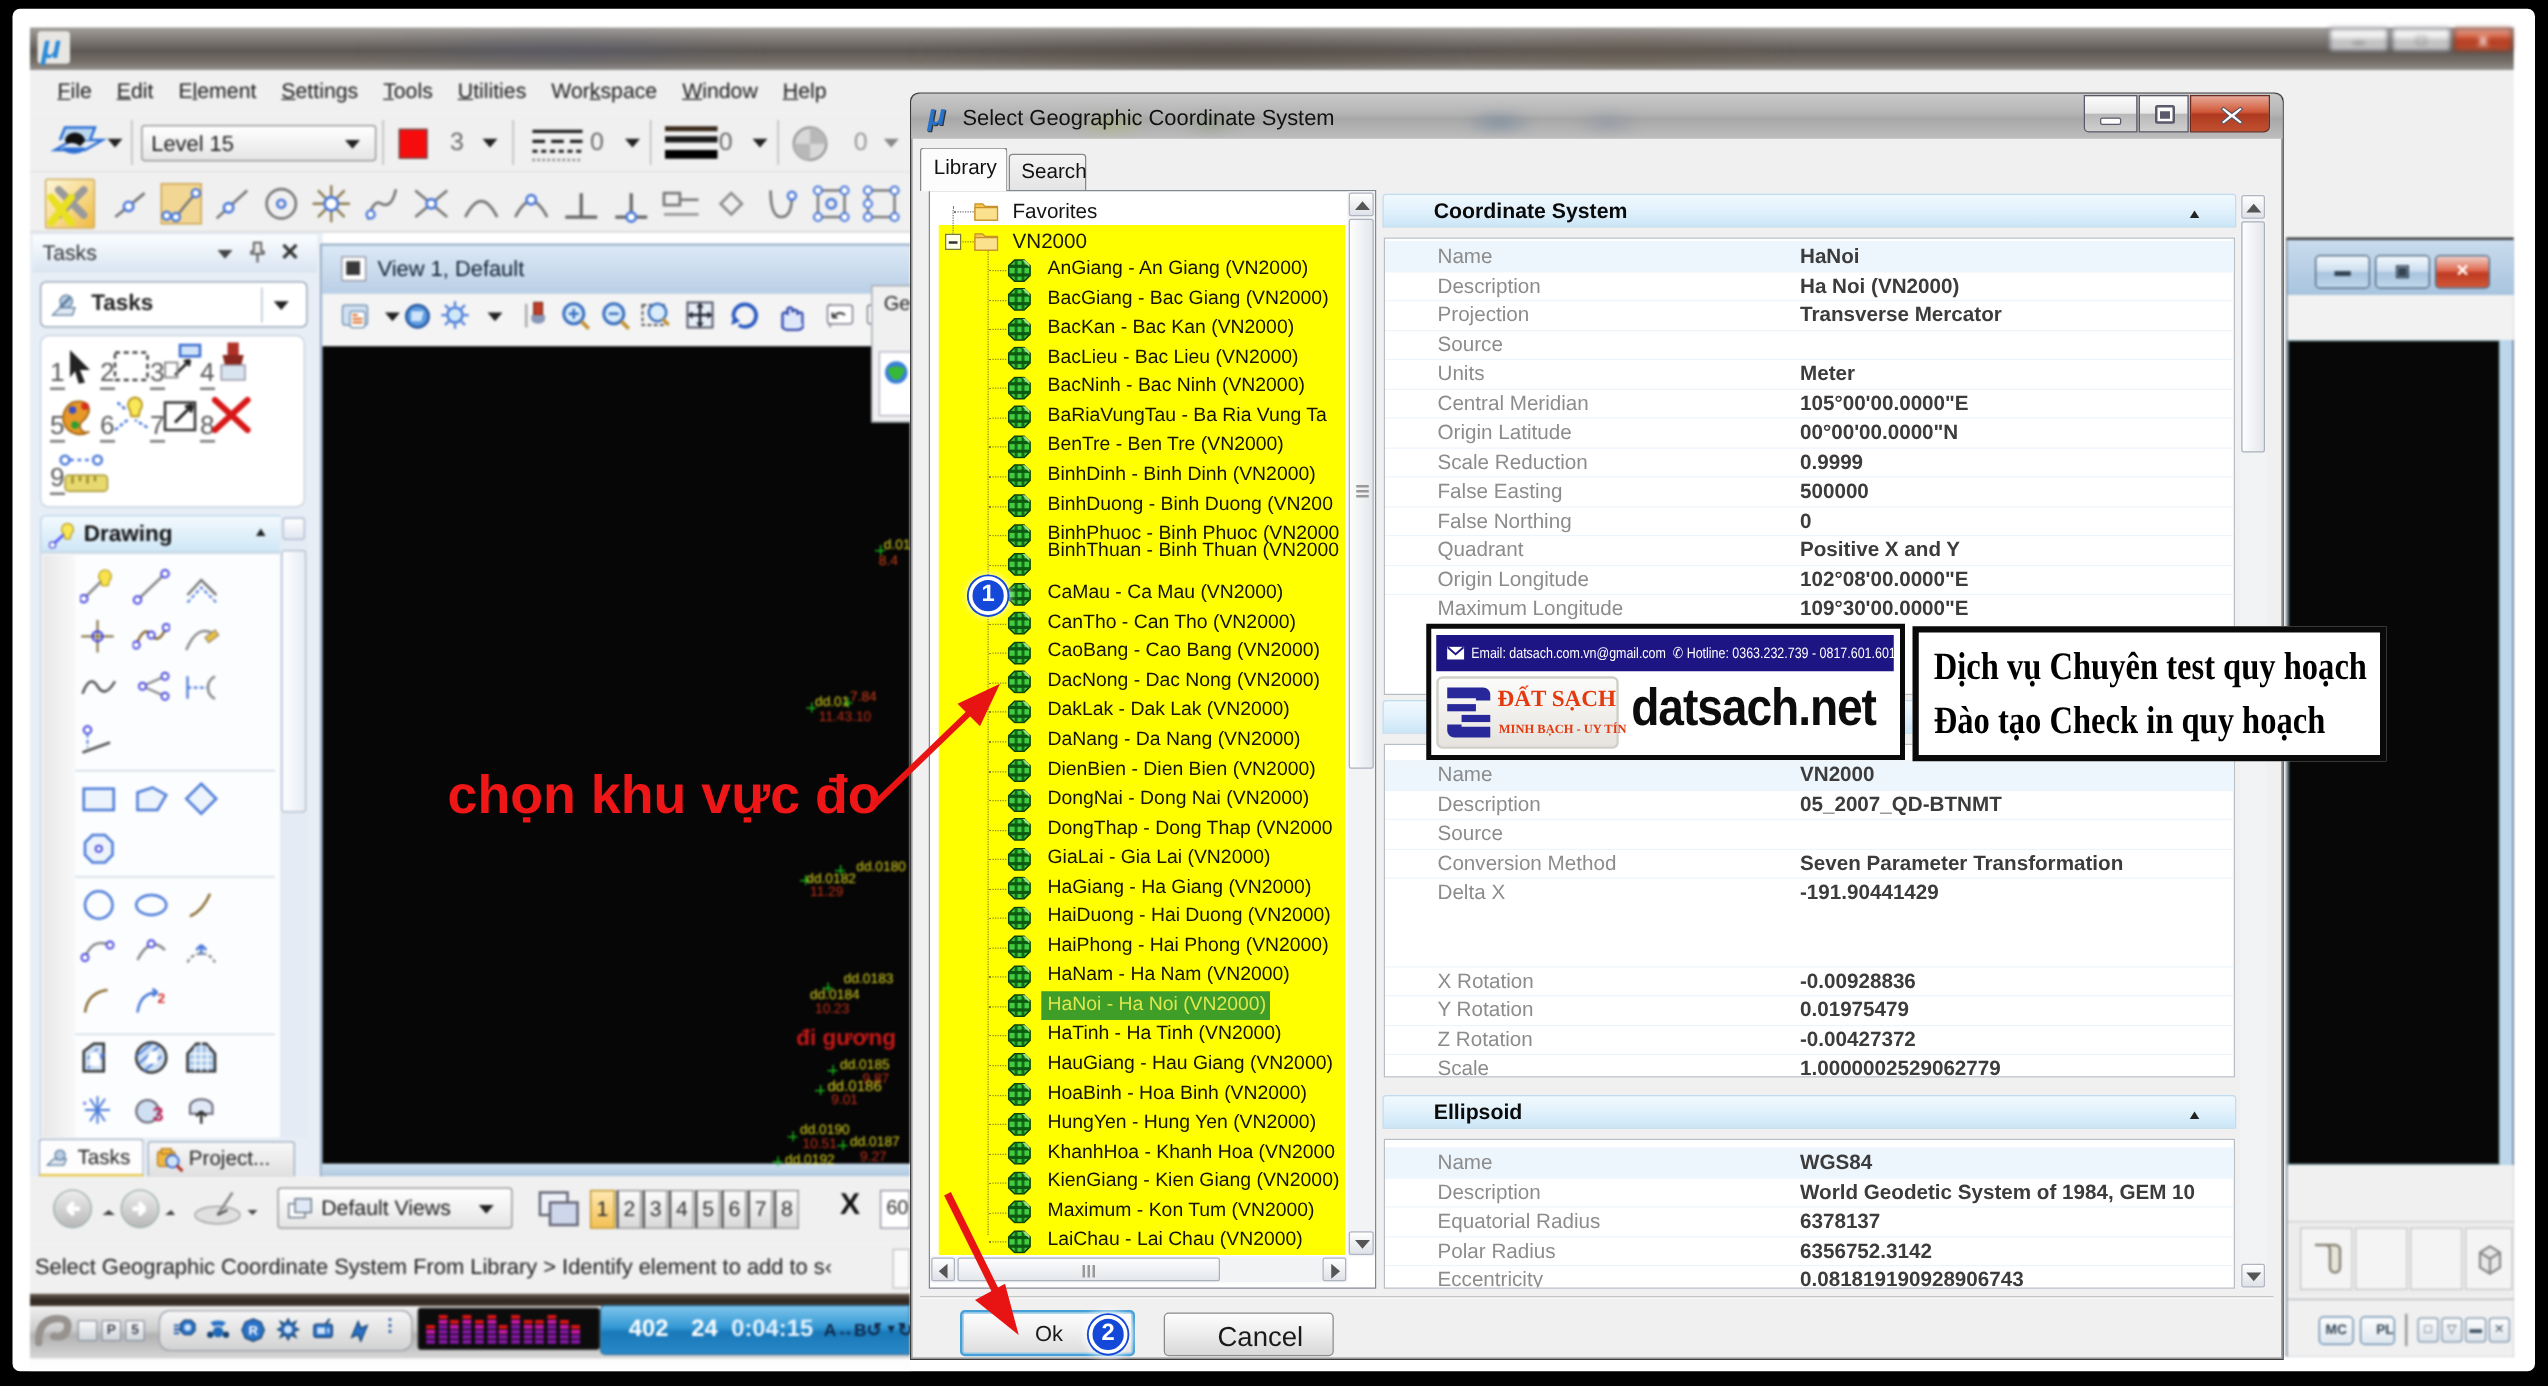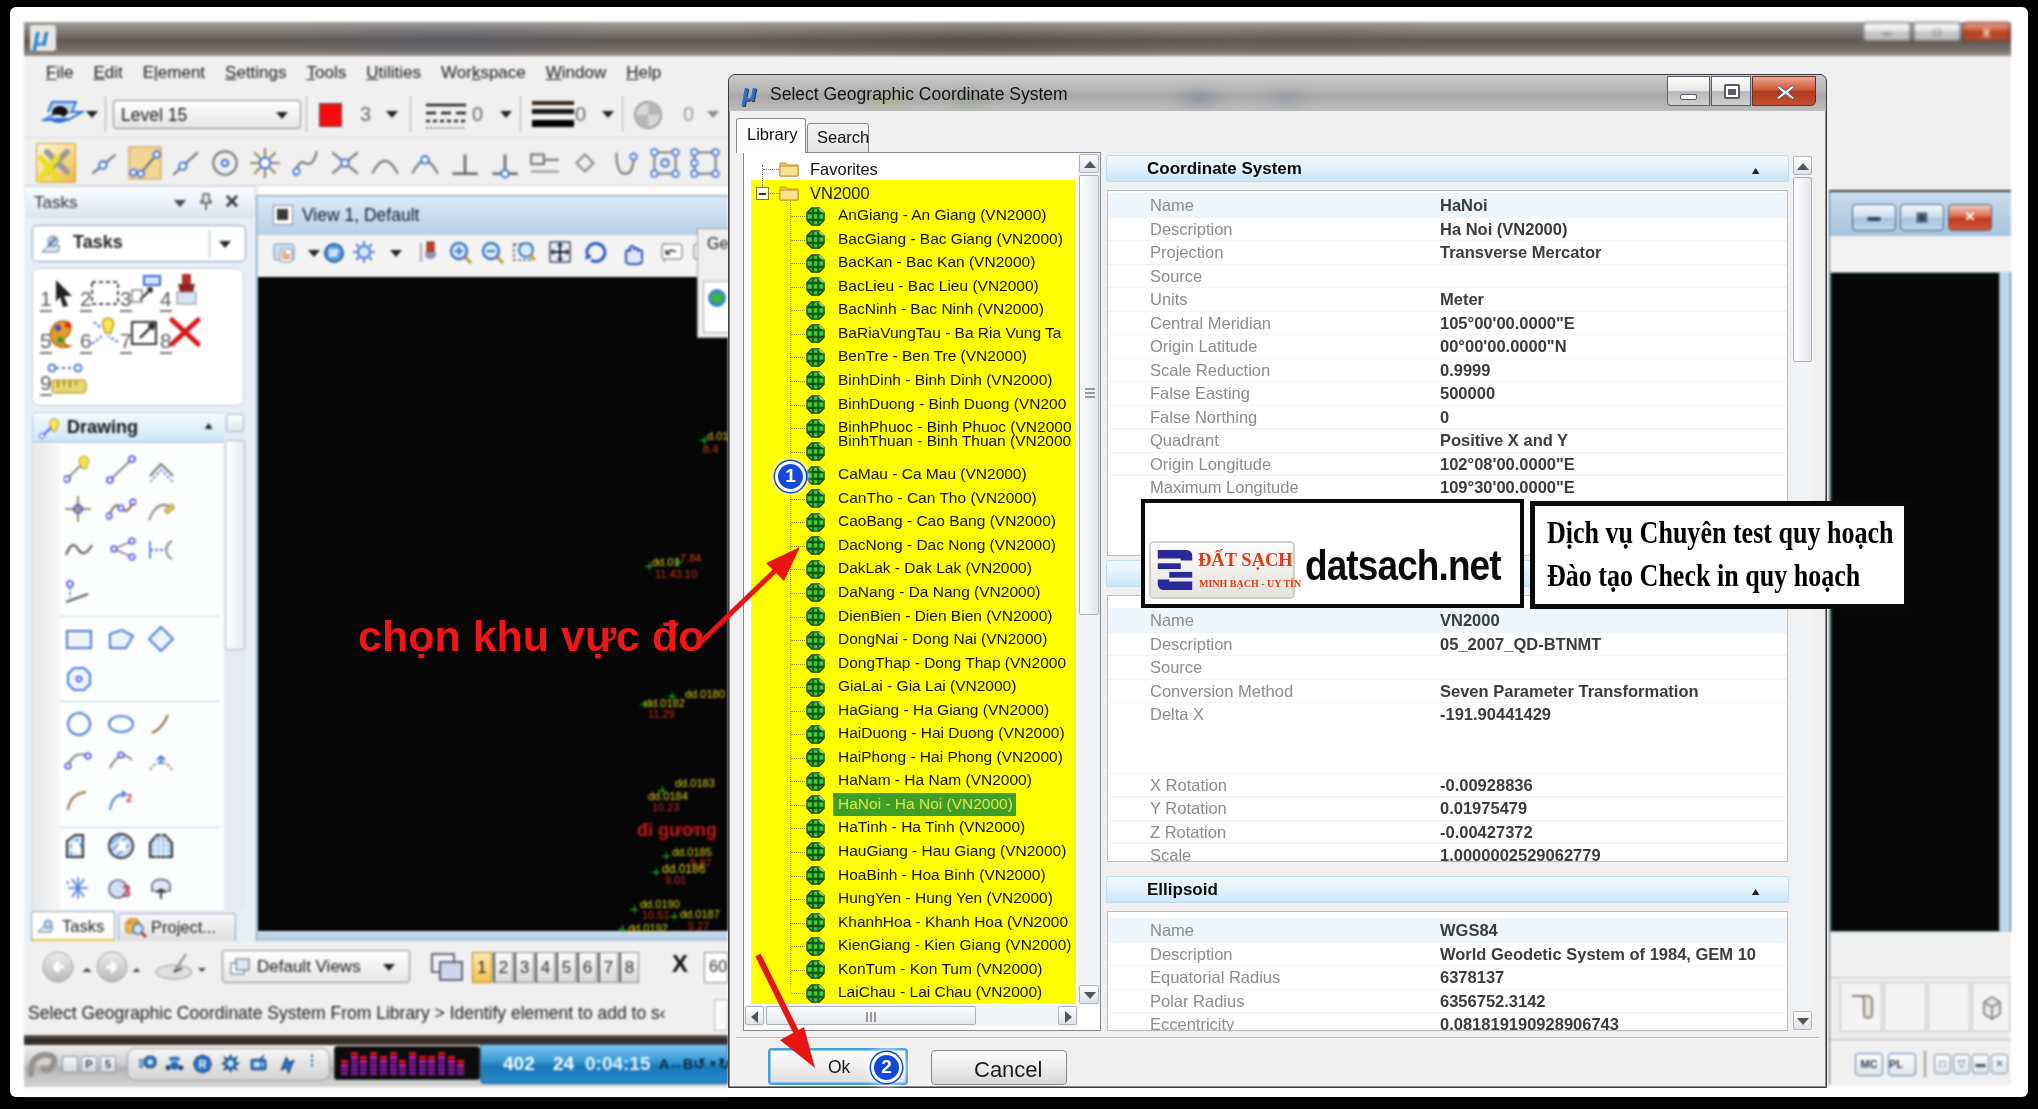--- a/index.html
+++ b/index.html
@@ -813,21 +813,21 @@
       <path d="M4 4 h16 a4 4 0 0 1 4 4 v14 a4 4 0 0 1 -8 0 v-14 a4 4 0 0 0 -4 -4z" fill="#e8e4da" stroke="#8a8578" stroke-width="2"></path>
     </svg>
 <div class="abs" style="left:1884px;top:982px;width:42px;height:50px;background:#f4f4f4;border:1px solid #c4c4c4"></div>
 <div class="abs" style="left:1928px;top:982px;width:42px;height:50px;background:#f4f4f4;border:1px solid #c4c4c4"></div>
 <div class="abs" style="left:1972px;top:982px;width:38px;height:50px;background:#f4f4f4;border:1px solid #c4c4c4"></div>
 <svg class="abs" style="left:1980px;top:994px" width="24" height="26" viewBox="0 0 24 26">
       <path d="M4 8 l8 -5 8 5 v12 l-8 5 -8 -5z" fill="#e8e8e8" stroke="#888" stroke-width="1.8"></path>
       <path d="M4 8 l8 5 8 -5 m-8 5 v12" fill="none" stroke="#888" stroke-width="1.8"></path>
     </svg>
 <div class="abs" style="left:1855px;top:1053px;width:28px;height:23px;background:linear-gradient(#fdfdfd,#dde6ee);border:1.5px solid #5a80a8;border-radius:4px;text-align:center;font-size:11px;font-weight:bold;color:#345;line-height:21px">MC</div>
-<div class="abs" style="left:1888px;top:1053px;width:28px;height:23px;background:linear-gradient(#fdfdfd,#dde6ee);border:1.5px solid #5a80a8;border-radius:4px;text-align:left;font-size:11px;font-weight:bold;color:#345;line-height:21px">PL</div>
+<div class="abs" style="left:1888px;top:1053px;width:28px;height:23px;background:linear-gradient(#fdfdfd,#dde6ee);border:1.5px solid #5a80a8;border-radius:4px;text-align:right;font-size:11px;font-weight:bold;color:#345;line-height:21px">PL</div>
 <div class="abs" style="left:1924px;top:1051px;width:2px;height:26px;background:#999"></div>
 <div class="abs" style="left:1934px;top:1054px;width:17px;height:20px;background:linear-gradient(#fcfcfc,#dce4ec);border:1px solid #7a90a8;border-radius:3px;text-align:center;font-size:10px;color:#456;line-height:18px">□</div>
 <div class="abs" style="left:1953px;top:1054px;width:17px;height:20px;background:linear-gradient(#fcfcfc,#dce4ec);border:1px solid #7a90a8;border-radius:3px;text-align:center;font-size:10px;color:#456;line-height:18px">▽</div>
 <div class="abs" style="left:1972px;top:1054px;width:17px;height:20px;background:linear-gradient(#fcfcfc,#dce4ec);border:1px solid #7a90a8;border-radius:3px;text-align:center;font-size:10px;color:#456;line-height:18px">▬</div>
 <div class="abs" style="left:1991px;top:1054px;width:17px;height:20px;background:linear-gradient(#fcfcfc,#dce4ec);border:1px solid #7a90a8;border-radius:3px;text-align:center;font-size:10px;color:#456;line-height:18px">✕</div>
 </div>
 <div class="abs" style="left:728px;top:74px;width:1099px;height:1014px;background:#f0f0f0;border:1px solid #3c3c3c;border-radius:7px 7px 0 0;box-shadow:0 0 0 1px #8a8a8a inset"></div>
 <div class="abs" style="left:729px;top:75px;width:1097px;height:36px;background:linear-gradient(#c9c9c9,#b4b4b4 45%,#a8a8a8 55%,#bdbdbd);border-radius:7px 7px 0 0;overflow:hidden">
 <div class="abs" style="left:130px;top:14px;width:60px;height:20px;background:radial-gradient(closest-side,#a8b86a99,transparent);filter:blur(4px)"></div>
 <div class="abs" style="left:215px;top:14px;width:50px;height:20px;background:radial-gradient(closest-side,#88987899,transparent);filter:blur(4px)"></div>
@@ -1197,21 +1197,21 @@
 <span class="ti" style="left:838px;top:936.2px">KienGiang - Kien Giang (VN2000)</span>
 <div class="abs" style="left:791px;top:969.7px;width:14px;height:1px;border-top:1px dotted #8a8a20"></div>
 <svg class="abs" style="left:806px;top:960.2px" width="19" height="19" viewBox="0 0 20 20">
 <path d="M6 1 h8 l5 5 v8 l-5 5 h-8 l-5 -5 v-8 z" fill="#42cc42" stroke="#0a3d0a" stroke-width="1.3"></path>
 <rect x="1" y="5" width="18" height="2.7" fill="#0d5a10"></rect>
 <rect x="1" y="12.3" width="18" height="2.7" fill="#0d5a10"></rect>
 <rect x="6" y="1" width="2.5" height="18" fill="#0d5a10" opacity=".85"></rect>
 <rect x="11.8" y="1" width="2.5" height="18" fill="#0d5a10" opacity=".85"></rect>
 <path d="M12.5 1.2 l6 6 v-2.5 l-3.5 -3.5z" fill="#c8ffa8" opacity=".8"></path>
 </svg>
-<span class="ti" style="left:838px;top:959.7px">KonTum - Kon Tum (VN2000)</span>
+<span class="ti" style="left:838px;top:959.7px">Maximum - Kon Tum (VN2000)</span>
 <div class="abs" style="left:791px;top:993.2px;width:14px;height:1px;border-top:1px dotted #8a8a20"></div>
 <svg class="abs" style="left:806px;top:983.75px" width="19" height="19" viewBox="0 0 20 20">
 <path d="M6 1 h8 l5 5 v8 l-5 5 h-8 l-5 -5 v-8 z" fill="#42cc42" stroke="#0a3d0a" stroke-width="1.3"></path>
 <rect x="1" y="5" width="18" height="2.7" fill="#0d5a10"></rect>
 <rect x="1" y="12.3" width="18" height="2.7" fill="#0d5a10"></rect>
 <rect x="6" y="1" width="2.5" height="18" fill="#0d5a10" opacity=".85"></rect>
 <rect x="11.8" y="1" width="2.5" height="18" fill="#0d5a10" opacity=".85"></rect>
 <path d="M12.5 1.2 l6 6 v-2.5 l-3.5 -3.5z" fill="#c8ffa8" opacity=".8"></path>
 </svg>
 <span class="ti" style="left:838px;top:983.2px">LaiChau - Lai Chau (VN2000)</span>
@@ -1378,20 +1378,27 @@
 </div>
 <div class="abs" style="left:736px;top:1037px;width:1083px;height:1px;background:#b8b8b8"></div>
 <div class="abs" style="left:736px;top:1038px;width:1083px;height:1px;background:#fdfdfd"></div>
 <div class="abs" style="left:768px;top:1048px;width:140px;height:37px;background:linear-gradient(#fdfdfd,#f0f0f0 45%,#dcdcdc);border:2px solid #46a0d8;border-radius:4px;box-shadow:0 0 0 1px #8ac8ec inset">
 <span class="abs" style="left:58px;top:7px;font-size:17.5px;color:#1a1a1a">Ok</span>
   </div>
 <div class="abs" style="left:931px;top:1050px;width:136px;height:35px;background:linear-gradient(#fdfdfd,#eeeeee 45%,#d8d8d8);border:1px solid #8a8a8a;border-radius:4px">
 <span class="abs" style="left:42px;top:6px;font-size:22px;color:#1a1a1a">Cancel</span>
   </div>
 <div class="abs" style="left:1141px;top:499px;width:383px;height:109px;background:#fff;border:4.5px solid #0a0a0a">
+<div class="abs" style="left:4px;top:5px;width:366px;height:29px;background:#1d1583">
+<svg class="abs" style="left:8px;top:9px" width="15" height="11" viewBox="0 0 17 13">
+        <rect x="0.5" y="0.5" width="16" height="12" fill="#fff"></rect>
+        <path d="M1 1 L8.5 7.5 L16 1" fill="none" stroke="#1d1583" stroke-width="1.8"></path>
+      </svg>
+<div class="abs" style="left:28px;top:7px;font-size:12px;color:#fff;white-space:nowrap;transform:scaleX(0.83);transform-origin:0 0">Email: datsach.com.vn@gmail.com&nbsp;&nbsp;✆ Hotline: 0363.232.739 - 0817.601.601</div>
+</div>
 <div class="abs" style="left:4px;top:38px;width:146px;height:58px;background:linear-gradient(#fcfcfb,#e6e3de);border:2px solid #d2cfc9;border-radius:5px">
 <svg class="abs" style="left:4px;top:5px" width="40" height="44" viewBox="0 0 40 46">
 <path d="M2 2 h30 a6 6 0 0 1 6 6 v5 h-12 v-2 h-24 z" fill="#28289a"></path>
 <rect x="2" y="16" width="24" height="6" fill="#28289a"></rect>
 <rect x="14" y="25" width="24" height="6" fill="#28289a"></rect>
 <path d="M38 44 h-30 a6 6 0 0 1 -6 -6 v-5 h12 v2 h24 z" fill="#28289a"></path>
 </svg>
 <span class="abs" style="left:47px;top:7px;font-size:18.5px;font-weight:bold;color:#e33a10;font-family:'Liberation Serif',serif;white-space:nowrap">ĐẤT SẠCH</span>
 <span class="abs" style="left:48px;top:35px;font-size:10px;font-weight:bold;color:#e33a10;font-family:'Liberation Serif',serif;white-space:nowrap">MINH BẠCH - UY TÍN</span>
 </div>

